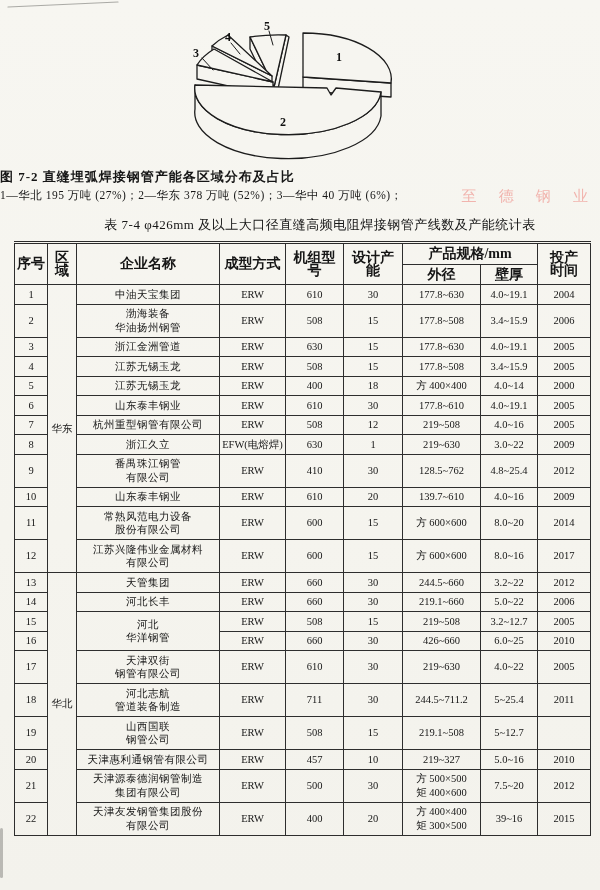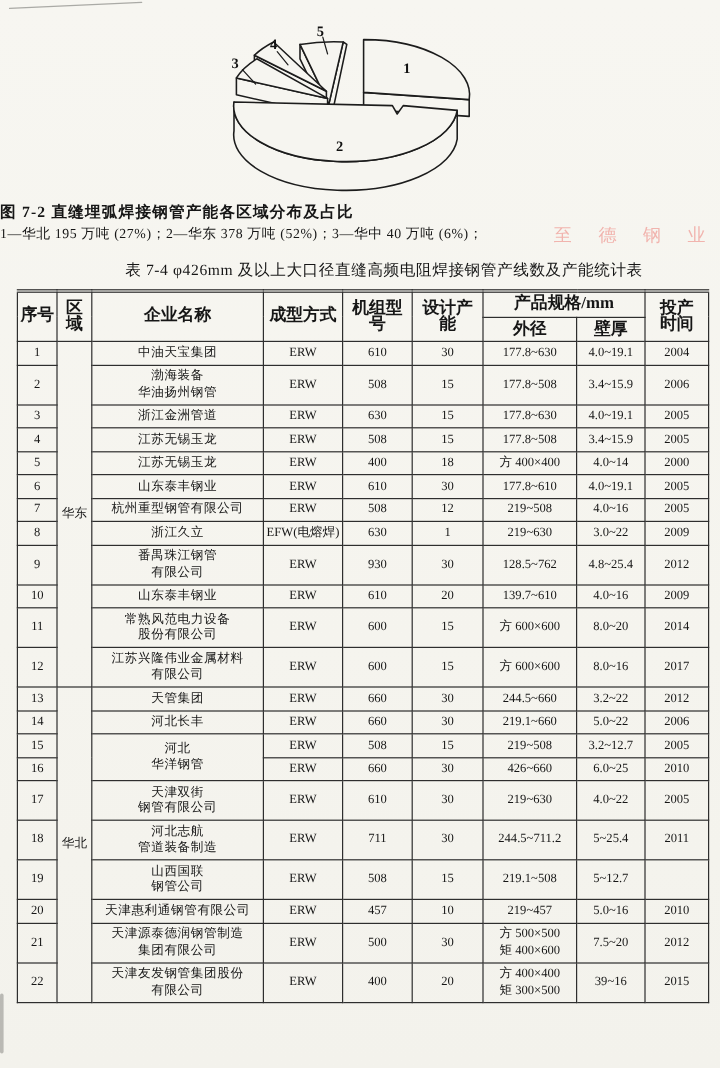--- a/index.html
+++ b/index.html
@@ -340,21 +340,21 @@
             <div>9</div>
           </td>
           <td class="c-company">
             <div>番禺珠江钢管</div>
             <div>有限公司</div>
           </td>
           <td>
             <div>ERW</div>
           </td>
           <td>
-            <div>930</div>
+            <div>410</div>
           </td>
           <td>
             <div>30</div>
           </td>
           <td>
             <div>128.5~762</div>
           </td>
           <td>
             <div>4.8~25.4</div>
           </td>
@@ -638,21 +638,21 @@
           <td>
             <div>ERW</div>
           </td>
           <td>
             <div>457</div>
           </td>
           <td>
             <div>10</div>
           </td>
           <td>
-            <div>219~457</div>
+            <div>219~327</div>
           </td>
           <td>
             <div>5.0~16</div>
           </td>
           <td>
             <div>2010</div>
           </td>
         </tr>
         <tr>
           <td>

